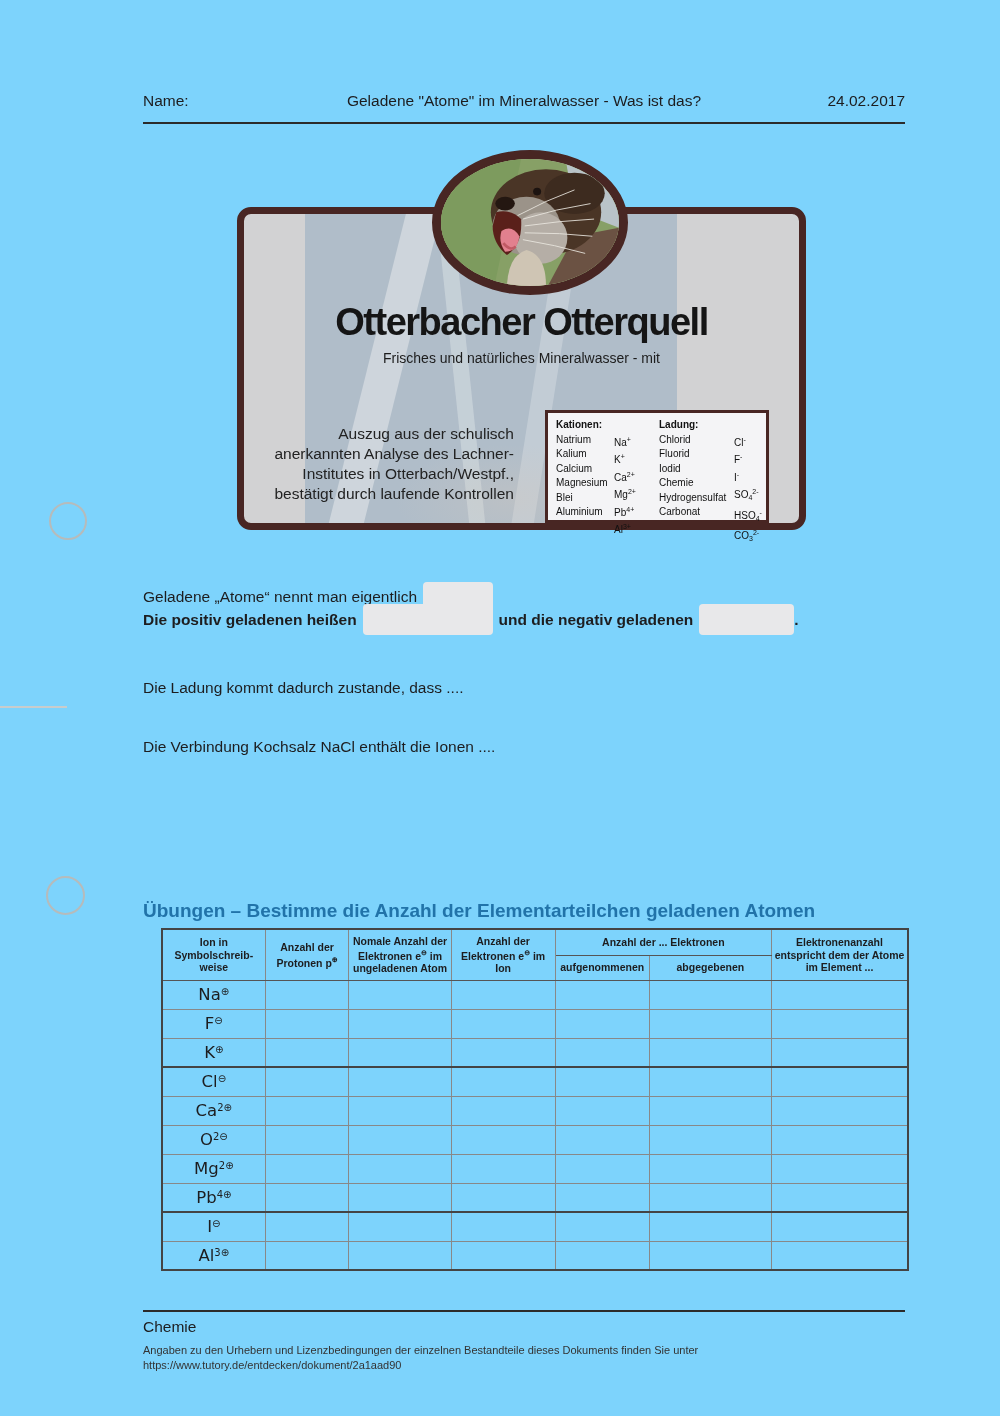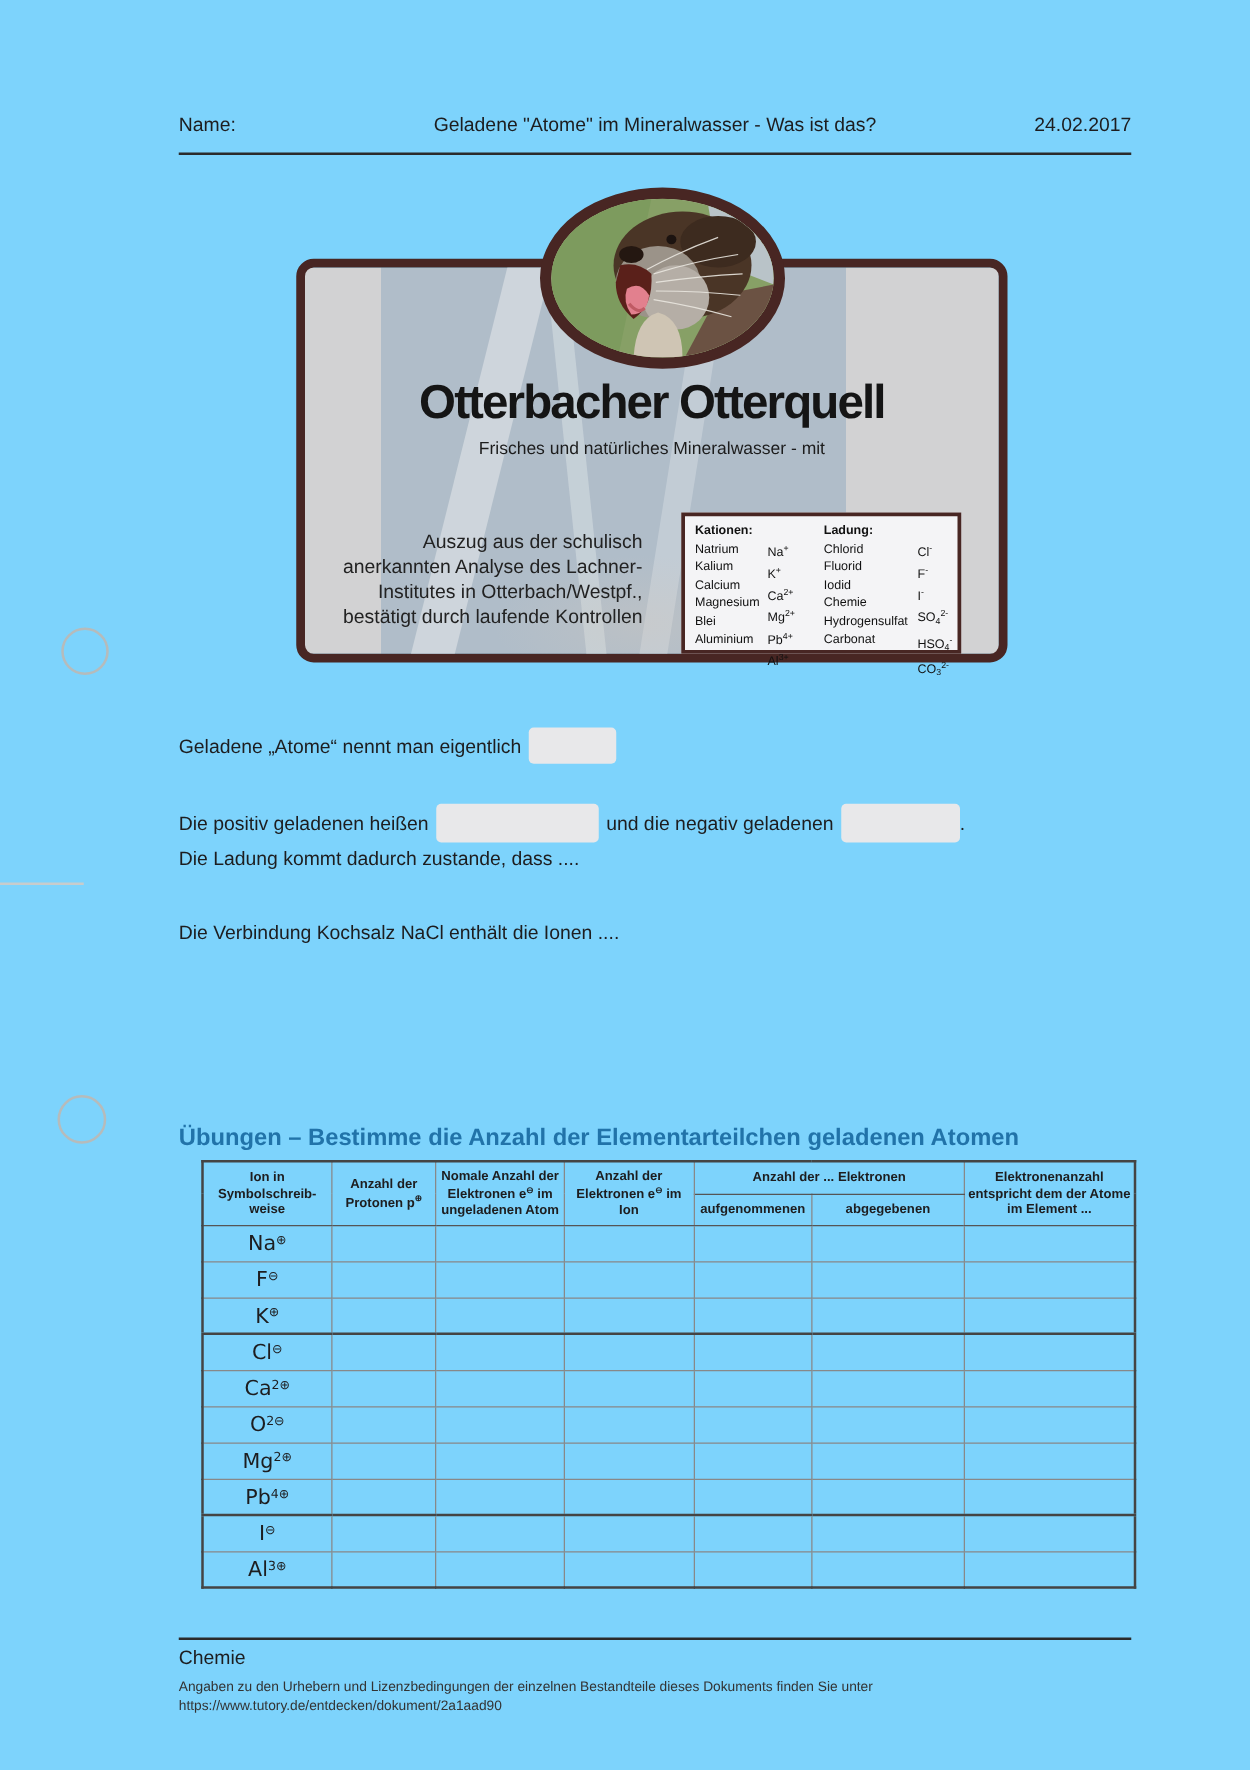--- a/index.html
+++ b/index.html
@@ -201,21 +201,21 @@
               </div>
           </div>
         </div>
       </div>
     </div>
   </div>
 
   <div class="q" style="top:582px;">
     <span>Geladene „Atome“ nennt man eigentlich</span><span class="blank b1"></span>
   </div>
-  <div class="q" style="top:643px;">
+  <div class="q" style="top:604px;font-weight:bold;">
     <span>Die positiv geladenen heißen</span><span class="blank b2"></span><span>und die negativ geladenen</span><span class="blank b3"></span><span>.</span>
   </div>
   <div class="q" style="top:679px;">
     <span>Die Ladung kommt dadurch zustande, dass ....</span>
   </div>
   <div class="q" style="top:738px;">
     <span>Die Verbindung Kochsalz NaCl enthält die Ionen ....</span>
   </div>
 
   <div class="ex-heading">Übungen – Bestimme die Anzahl der Elementarteilchen geladenen Atomen</div>

